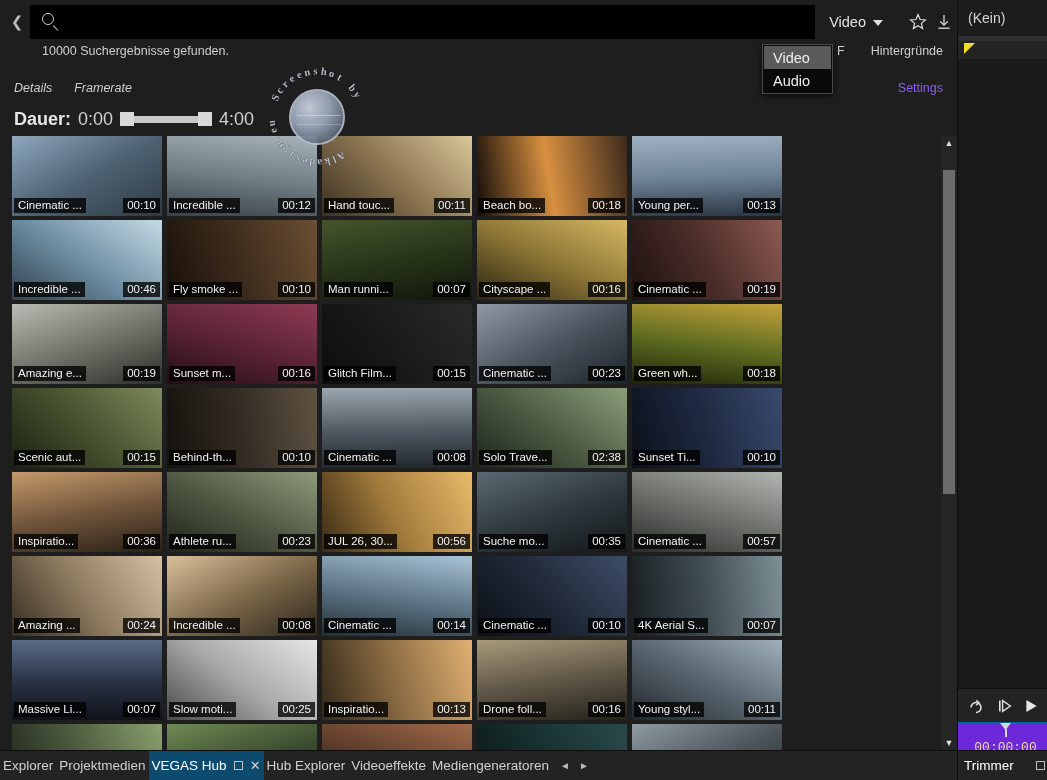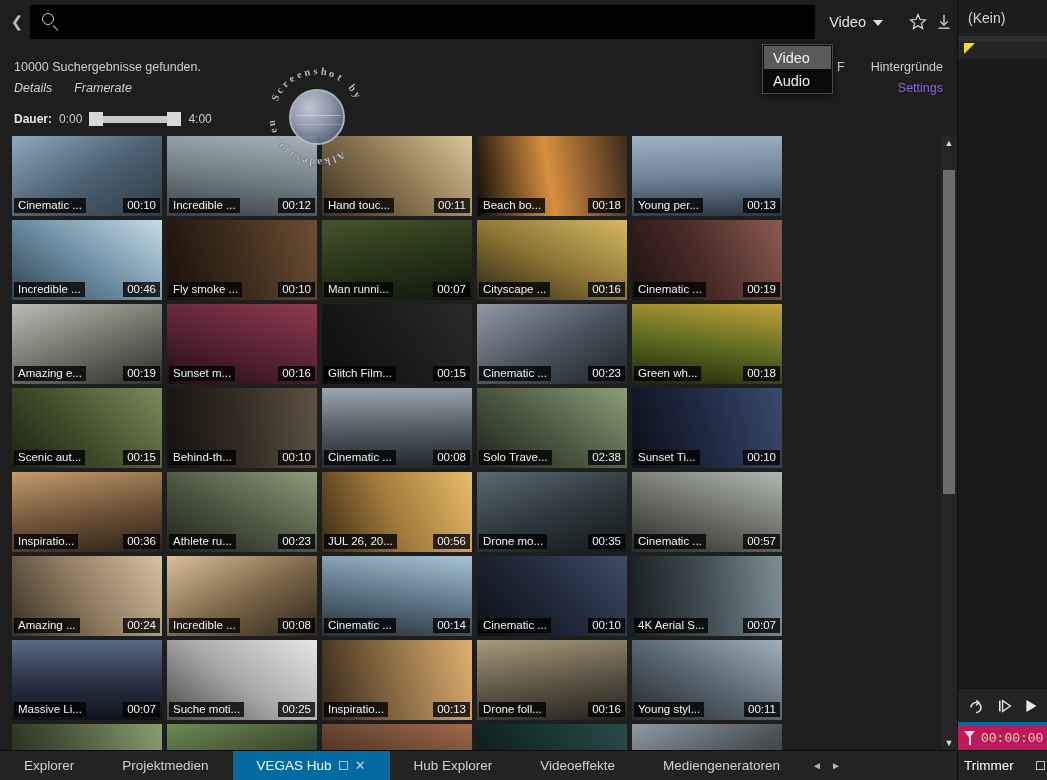--- a/index.html
+++ b/index.html
@@ -74,40 +74,40 @@
     padding: 1px;
   }
   #type-menu .mi {
     height: 23px; display: flex; align-items: center;
     padding-left: 9px; font-size: 14.5px; color: #f0f0f0; cursor: pointer;
   }
   #type-menu .mi.sel { background: #5a5a5a; }
 
   
   #results-row {
-    height: 30px; display: flex; align-items: flex-end;
-    padding: 0 14px 0 14px; font-size: 12.5px; color: #cfcfcf;
+    height: 30px; display: flex; align-items: flex-start;
+    padding: 0 14px 0 14px; font-size: 12.5px; color: #cfcfcf; margin-left: 28px;
   }
   #results-count { flex: 1; }
   #filter-tabs { display: flex; align-items: center; gap: 26px; font-size: 12.5px; }
   #filter-tabs .ftab { color: #cfcfcf; cursor: pointer; }
   #filter-tabs .ftab.active { color: #ffffff; font-weight: bold; }
 
   
   #options-row {
     height: 28px; display: flex; align-items: center;
     padding: 0 14px; font-size: 12.5px; color: #cfcfcf;
   }
   #options-row .opt { margin-right: 22px; cursor: pointer; font-style: italic; }
   #settings-link { margin-left: auto; font-weight: normal; color: #8b5cf6; cursor: pointer; }
 
   
   #duration-row {
     height: 34px; display: flex; align-items: center;
-    padding: 0 14px; font-size: 12px; color: #cfcfcf; gap: 7px;
+    padding: 0 14px; font-size: 18px; color: #cfcfcf; gap: 7px;
   }
   #duration-row .dlabel { font-weight: bold; color: #e6e6e6; }
   #slider { position: relative; width: 92px; height: 14px; display: flex; align-items: center; }
   #slider .track { position: absolute; left: 0; right: 0; height: 7px; background: #c9c9c9; }
   #slider .knob { position: absolute; width: 14px; height: 14px; background: #d8d8d8; }
   #slider .knob.l { left: 0; }
   #slider .knob.r { right: 0; }
 
   
   #watermark {
@@ -175,23 +175,23 @@
   }
 
   
   #tabbar {
     height: 30px; min-height: 30px; background: #232323;
     display: flex; align-items: center; font-size: 13.5px; color: #d0d0d0;
     border-top: 1px solid #0e0e0e;
   }
   #tabbar .tab {
     height: 30px; display: flex; align-items: center; gap: 7px;
-    padding: 0 24px; cursor: pointer; white-space: nowrap;
-  }
-  #tabbar .tab.active { background: #0369a1; color: #ffffff; }
+    padding: 0 3px; cursor: pointer; white-space: nowrap;
+  }
+  #tabbar .tab.active { background: #0c4a6e; color: #ffffff; }
   #tabbar .tab .sq {
     width: 9px; height: 9px; border: 1.3px solid #c0c0c0; display: inline-block;
   }
   #tabbar .tab .x { font-size: 13px; color: #d2d2d2; }
   #tabbar .tabnav { display: flex; gap: 9px; padding: 0 8px; color: #b9b9b9; font-size: 10px; }
   #tabbar .tabnav span { cursor: pointer; }
 
   
   #right-pane {
     width: 90px; height: 780px; background: #1c1c1c;
@@ -210,22 +210,22 @@
     border-left: 11px solid #f3dd2b; border-bottom: 11px solid transparent;
   }
   #rp-body { flex: 1; background: #1a1a1a; }
   #rp-transport {
     height: 34px; background: #232323; display: flex; align-items: center;
     justify-content: center; gap: 10px; color: #e3e3e3;
     border-top: 1px solid #111;
   }
   #rp-transport .tbtn { cursor: pointer; display: flex; align-items: center; }
   #rp-time {
-    height: 28px; background: #be185d; display: flex; align-items: center; gap: 6px;
-    padding-left: 6px; border-top: 4px solid #0369a1;
+    height: 28px; background: #6d28d9; display: flex; align-items: center; gap: 6px;
+    padding-left: 6px; border-top: 1px solid #0369a1; flex-direction: column;
   }
   #rp-time .pin {
     width: 11px; height: 14px; position: relative; flex: 0 0 11px;
   }
   #rp-time .pin:before {
     content: ""; position: absolute; left: 0; top: 0; width: 11px; height: 7px;
     background: #d8d8d8; clip-path: polygon(0 0, 100% 0, 50% 100%);
   }
   #rp-time .pin:after {
     content: ""; position: absolute; left: 4.5px; top: 6px; width: 2px; height: 8px;
@@ -408,26 +408,26 @@
             <div class="ttl">Inspiratio...</div>
             <div class="dur">00:36</div>
           </div>
           <div class="card">
             <div class="thumb" style="background: linear-gradient(207deg, rgb(143, 154, 122) 0%, rgb(79, 87, 66) 52%, rgb(31, 35, 26) 100%);"></div>
             <div class="ttl">Athlete ru...</div>
             <div class="dur">00:23</div>
           </div>
           <div class="card">
             <div class="thumb" style="background: linear-gradient(244deg, rgb(232, 187, 106) 0%, rgb(163, 123, 60) 52%, rgb(58, 43, 20) 100%);"></div>
-            <div class="ttl">JUL 26, 20...</div>
+            <div class="ttl">JUL 26, 30...</div>
             <div class="dur">00:56</div>
           </div>
           <div class="card">
             <div class="thumb" style="background: linear-gradient(161deg, rgb(90, 106, 114) 0%, rgb(46, 56, 61) 52%, rgb(18, 23, 25) 100%);"></div>
-            <div class="ttl">Drone mo...</div>
+            <div class="ttl">Suche mo...</div>
             <div class="dur">00:35</div>
           </div>
           <div class="card">
             <div class="thumb" style="background: linear-gradient(198deg, rgb(178, 182, 176) 0%, rgb(106, 109, 104) 52%, rgb(42, 44, 41) 100%);"></div>
             <div class="ttl">Cinematic ...</div>
             <div class="dur">00:57</div>
           </div>
           <div class="card">
             <div class="thumb" style="background: linear-gradient(235deg, rgb(213, 192, 162) 0%, rgb(141, 122, 95) 52%, rgb(54, 46, 35) 100%);"></div>
             <div class="ttl">Amazing ...</div>
@@ -453,21 +453,21 @@
             <div class="ttl">4K Aerial S...</div>
             <div class="dur">00:07</div>
           </div>
           <div class="card">
             <div class="thumb" style="background: linear-gradient(rgb(90, 106, 134) 0%, rgb(42, 51, 69) 52%, rgb(14, 17, 24) 100%);"></div>
             <div class="ttl">Massive Li...</div>
             <div class="dur">00:07</div>
           </div>
           <div class="card">
             <div class="thumb" style="background: linear-gradient(217deg, rgb(230, 230, 230) 0%, rgb(168, 168, 168) 52%, rgb(74, 74, 74) 100%);"></div>
-            <div class="ttl">Suche moti...</div>
+            <div class="ttl">Slow moti...</div>
             <div class="dur">00:25</div>
           </div>
           <div class="card">
             <div class="thumb" style="background: linear-gradient(254deg, rgb(224, 176, 114) 0%, rgb(138, 107, 66) 52%, rgb(51, 40, 25) 100%);"></div>
             <div class="ttl">Inspiratio...</div>
             <div class="dur">00:13</div>
           </div>
           <div class="card">
             <div class="thumb" style="background: linear-gradient(171deg, rgb(168, 154, 122) 0%, rgb(94, 86, 70) 52%, rgb(37, 34, 27) 100%);"></div>
             <div class="ttl">Drone foll...</div>

